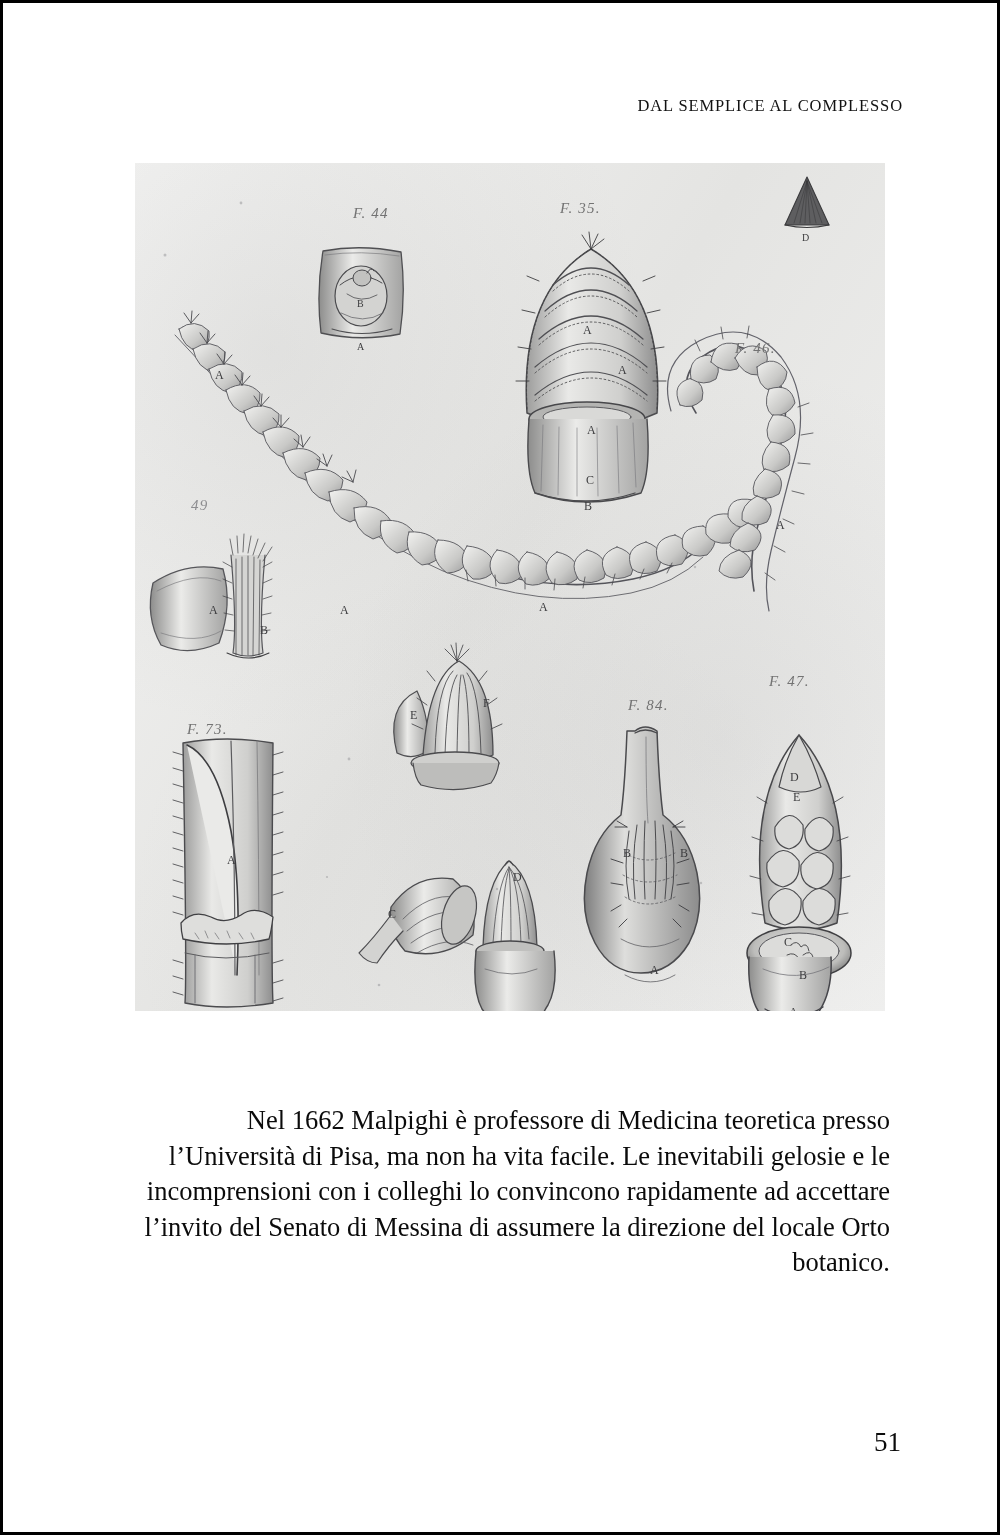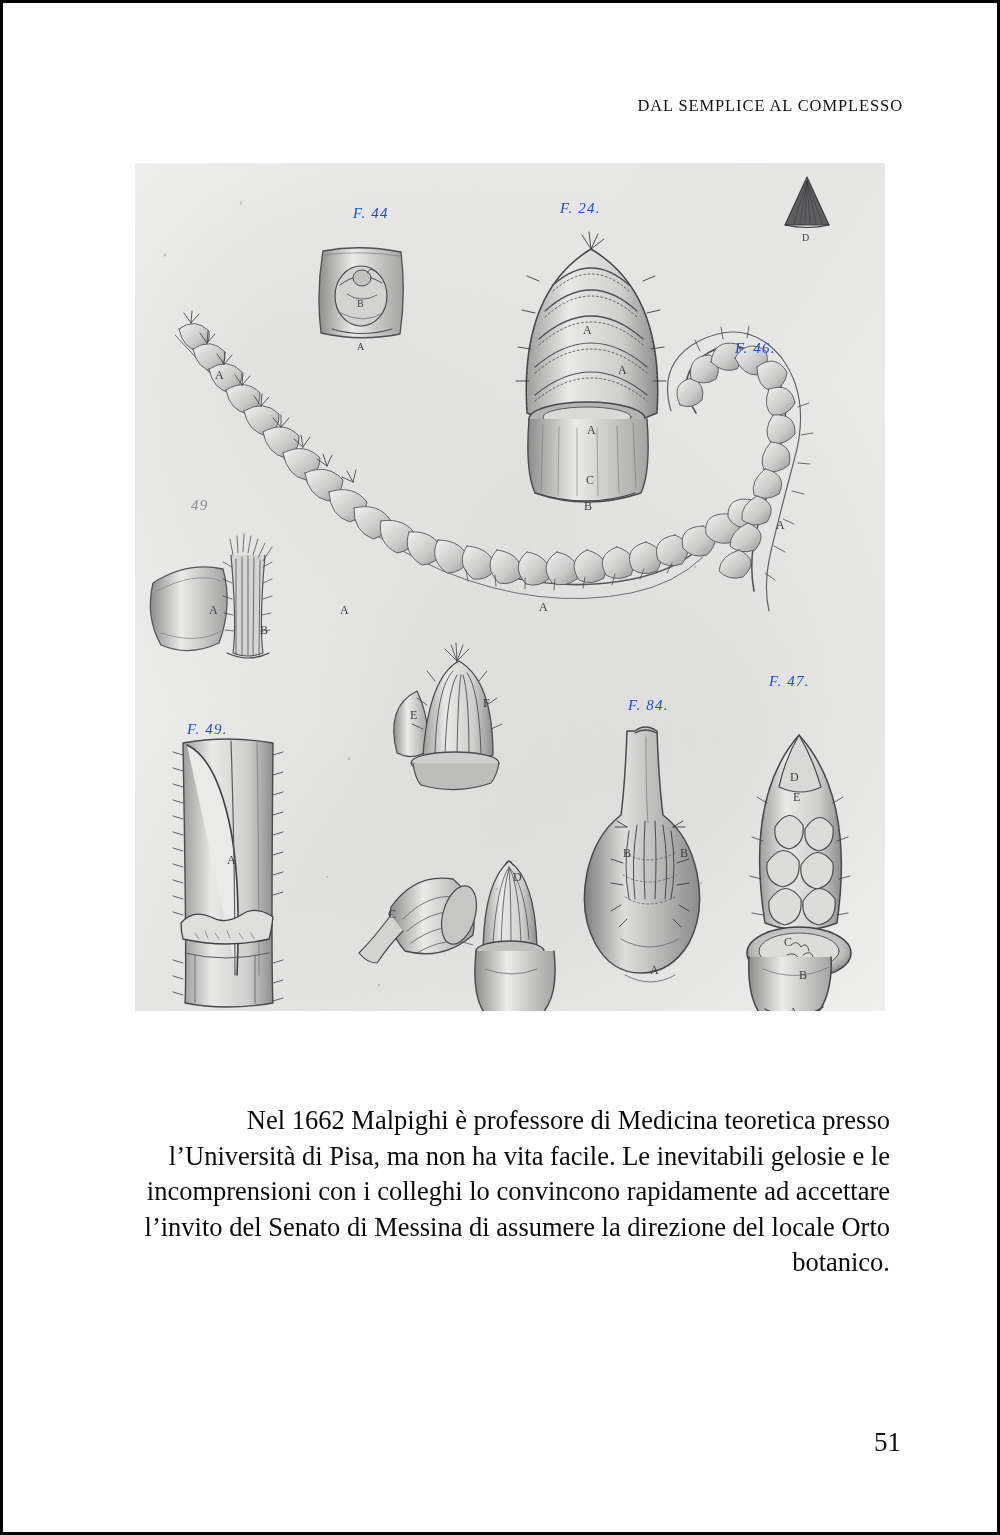--- a/index.html
+++ b/index.html
@@ -72,21 +72,21 @@
       radial-gradient(circle at 45% 88%, rgba(170,170,168,.12), transparent 40%),
       linear-gradient(122deg, rgba(255,255,255,.55) 0%, rgba(222,222,220,.25) 48%, rgba(255,255,255,.45) 100%);
     pointer-events: none;
   }
   #plate svg { position: absolute; left: 0; top: 0; display: block; }
 
   .platelabel {
     position: absolute;
     font-family: "Liberation Serif", "DejaVu Serif", serif;
     font-style: italic;
-    color: #1d4ed8;
+    color: #737373;
     font-size: 15px;
     letter-spacing: 1.2px;
     white-space: nowrap;
     z-index: 6;
   }
   .platelabel.faint { color: #8d8d90; }
   .keyletter {
     position: absolute;
     font-family: "Liberation Serif", "DejaVu Serif", serif;
     color: #3c3c3e;
@@ -443,25 +443,25 @@
               <circle cx="106" cy="40" r="1.4"></circle>
             <circle cx="30" cy="92" r="1.5"></circle>
               <circle cx="560" cy="404" r="1.2"></circle>
           </g>
 
         </g>
       </svg>
 
       <div id="plate-labels">
           <div class="platelabel" style="left: 218px; top: 42px;">F. 44</div>
-          <div class="platelabel" style="left: 425px; top: 37px;">F. 24.</div>
+          <div class="platelabel" style="left: 425px; top: 37px;">F. 35.</div>
           <div class="platelabel" style="left: 600px; top: 177px;">F. 46.</div>
           <div class="platelabel" style="left: 634px; top: 510px;">F. 47.</div>
           <div class="platelabel" style="left: 493px; top: 534px;">F. 84.</div>
-          <div class="platelabel" style="left: 52px; top: 558px;">F. 49.</div>
+          <div class="platelabel" style="left: 52px; top: 558px;">F. 73.</div>
           <div class="platelabel faint" style="left: 56px; top: 334px; font-style: italic;">49</div>
         </div>
 
       <div id="plate-keys">
           <div class="keyletter sm" style="left: 667px; top: 69px;">D</div>
           <div class="keyletter sm" style="left: 222px; top: 135px;">B</div>
           <div class="keyletter sm" style="left: 222px; top: 178px;">A</div>
           <div class="keyletter" style="left: 80px; top: 205px;">A</div>
           <div class="keyletter" style="left: 205px; top: 440px;">A</div>
           <div class="keyletter" style="left: 404px; top: 437px;">A</div>

